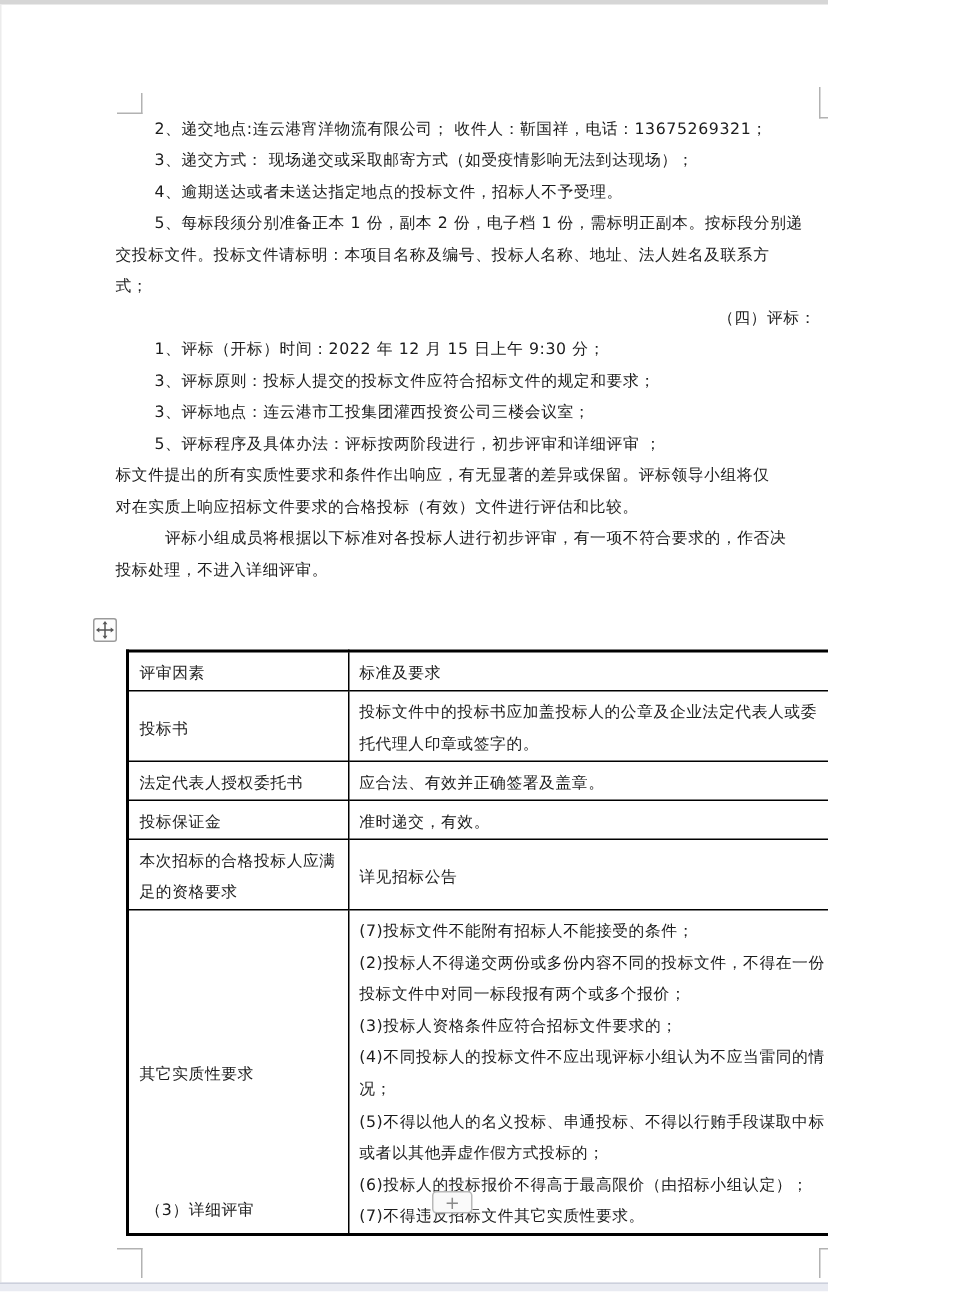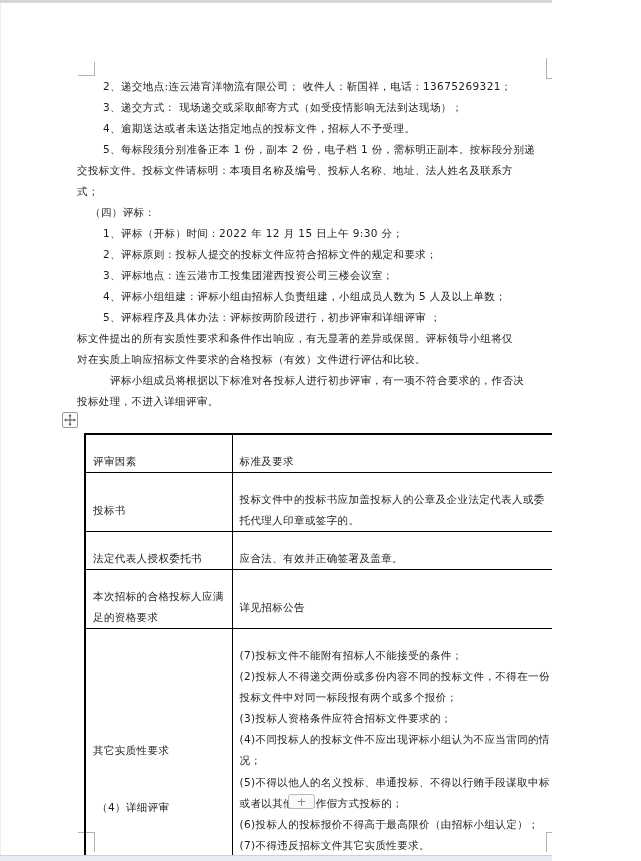--- a/index.html
+++ b/index.html
@@ -13,28 +13,28 @@
 
   
   .mark { position:absolute; }
   .mark.tl { left:78px; top:62px; width:17px; height:14px; border-right:1px solid #b2b2b2; border-bottom:1px solid #b2b2b2; }
   .mark.tr { left:546px; top:58px; width:18px; height:21px; border-left:1px solid #b2b2b2; border-bottom:1px solid #b2b2b2; }
   .mark.bl { left:78px; top:832px; width:17px; height:20px; border-right:1px solid #b2b2b2; border-top:1px solid #b2b2b2; }
   .mark.br { left:546px; top:832px; width:18px; height:20px; border-left:1px solid #b2b2b2; border-top:1px solid #b2b2b2; }
 
   .paras { position:absolute; left:77px; top:76px; width:467px; font-size:10.5px; letter-spacing:0.4px; }
   .line { height:21px; line-height:21px; white-space:nowrap; }
-  .ind1 { padding-left:13px; }
+  .ind1 { padding-left:13px;text-align:right; }
   .ind2 { padding-left:26px; }
   .ind3 { padding-left:33px; }
   .b { font-weight:normal; }
 
   .tbl-wrap { position:absolute; left:84px; top:433px; width:473px; }
   table.ev { border-collapse:collapse; width:473px; table-layout:fixed; border:2px solid #000; }
-  table.ev td { border:1px solid #000; vertical-align:middle; font-size:10.5px; letter-spacing:0.4px; line-height:21px; padding:16px 4px 0 7px; color:#1c1c1c; }
+  table.ev td { border:1px solid #000; vertical-align:middle; font-size:10.5px; letter-spacing:0.4px; line-height:21px; padding:4px 4px 0 7px; color:#1c1c1c; }
   td.c1 { width:147px; }
   td.c2 { width:326px; }
   tr.rh  td { height:22px; }
   tr.r1  td { height:43px;margin-top:30px; }
   tr.r2  td { height:22px; }
   tr.r3  td { height:22px; }
   tr.r4  td { height:40px; }
   tr.r5  td { height:211px; }
   .cellblock div { line-height:21.1px; }
 
@@ -64,23 +64,22 @@
 
   <div class="paras">
     <div class="line ind2"><span>2、递交地点:连云港宵洋物流有限公司； 收件人：靳国祥，电话：13675269321；</span></div>
     <div class="line ind2"><span>3、递交方式： 现场递交或采取邮寄方式（如受疫情影响无法到达现场）；</span></div>
     <div class="line ind2"><span>4、逾期送达或者未送达指定地点的投标文件，招标人不予受理。</span></div>
     <div class="line ind2"><span>5、每标段须分别准备正本 1 份，副本 2 份，电子档 1 份，需标明正副本。</span><span class="b">按标段分别递</span></div>
     <div class="line"><span class="b">交投标文件。</span><span>投标文件请标明：本项目名称及编号、投标人名称、地址、法人姓名及联系方</span></div>
     <div class="line"><span>式；</span></div>
     <div class="line ind1"><span>（四）评标：</span></div>
     <div class="line ind2"><span class="b">1、评标（开标）时间：2022 年 12 月 15 日上午 9:30 分；</span></div>
-    <div class="line ind2"><span>2、评标原则：投标人提交的投标文件应符合招标文件的规定和要求；</span></div>
+    <div class="line ind2"><span>3、评标原则：投标人提交的投标文件应符合招标文件的规定和要求；</span></div>
     <div class="line ind2"><span>3、评标地点：连云港市工投集团灌西投资公司三楼会议室；</span></div>
-    <div class="line ind2"><span>4、评标小组组建：评标小组由招标人负责组建，小组成员人数为 5 人及以上单数；</span></div>
     <div class="line ind2"><span>5、评标程序及具体办法：评标按两阶段进行，初步评审和详细评审 ；</span></div>
     <div class="line"><span>标文件提出的所有实质性要求和条件作出响应，有无显著的差异或保留。评标领导小组将仅</span></div>
     <div class="line"><span>对在实质上响应招标文件要求的合格投标（有效）文件进行评估和比较。</span></div>
     <div class="line ind3"><span>评标小组成员将根据以下标准对各投标人进行初步评审，有一项不符合要求的，作否决</span></div>
     <div class="line"><span>投标处理，不进入详细评审。</span></div>
   </div>
 
   <div class="tbl-wrap">
     <table class="ev">
       <tbody>
@@ -88,20 +87,24 @@
         <td class="c1">评审因素</td>
         <td class="c2">标准及要求</td>
       </tr>
       <tr class="r1">
         <td class="c1">投标书</td>
         <td class="c2">投标文件中的投标书应加盖投标人的公章及企业法定代表人或委托代理人印章或签字的。</td>
       </tr>
       <tr class="r2">
         <td class="c1">法定代表人授权委托书</td>
         <td class="c2">应合法、有效并正确签署及盖章。</td>
+      </tr>
+      <tr class="r3">
+        <td class="c1">投标保证金</td>
+        <td class="c2">准时递交，有效。</td>
       </tr>
       <tr class="r4">
         <td class="c1">本次招标的合格投标人应满足的资格要求</td>
         <td class="c2">详见招标公告</td>
       </tr>
       <tr class="r5">
         <td class="c1">其它实质性要求</td>
         <td class="c2">
           <div class="cellblock">
             <div>(7)投标文件不能附有招标人不能接受的条件；</div>
@@ -111,21 +114,21 @@
             <div>(5)不得以他人的名义投标、串通投标、不得以行贿手段谋取中标或者以其他弄虚作假方式投标的；</div>
             <div>(6)投标人的投标报价不得高于最高限价（由招标小组认定）；</div>
             <div>(7)不得违反招标文件其它实质性要求。</div>
           </div>
         </td>
       </tr>
     </tbody>
       </table>
   </div>
 
-  <div class="after-tbl"><span>（4）详细评审</span></div>
+  <div class="after-tbl"><span>（3）详细评审</span></div>
 
   <div class="move-handle">
     <span>
       <svg width="12" height="12" viewBox="0 0 12 12">
         <g stroke="#555555" stroke-width="1" fill="#555555">
           <line x1="6" y1="1.5" x2="6" y2="10.5"></line>
           <line x1="1.5" y1="6" x2="10.5" y2="6"></line>
           <path d="M6 0 L4.4 2.2 L7.6 2.2 Z" stroke="none"></path>
           <path d="M6 12 L4.4 9.8 L7.6 9.8 Z" stroke="none"></path>
           <path d="M0 6 L2.2 4.4 L2.2 7.6 Z" stroke="none"></path>

